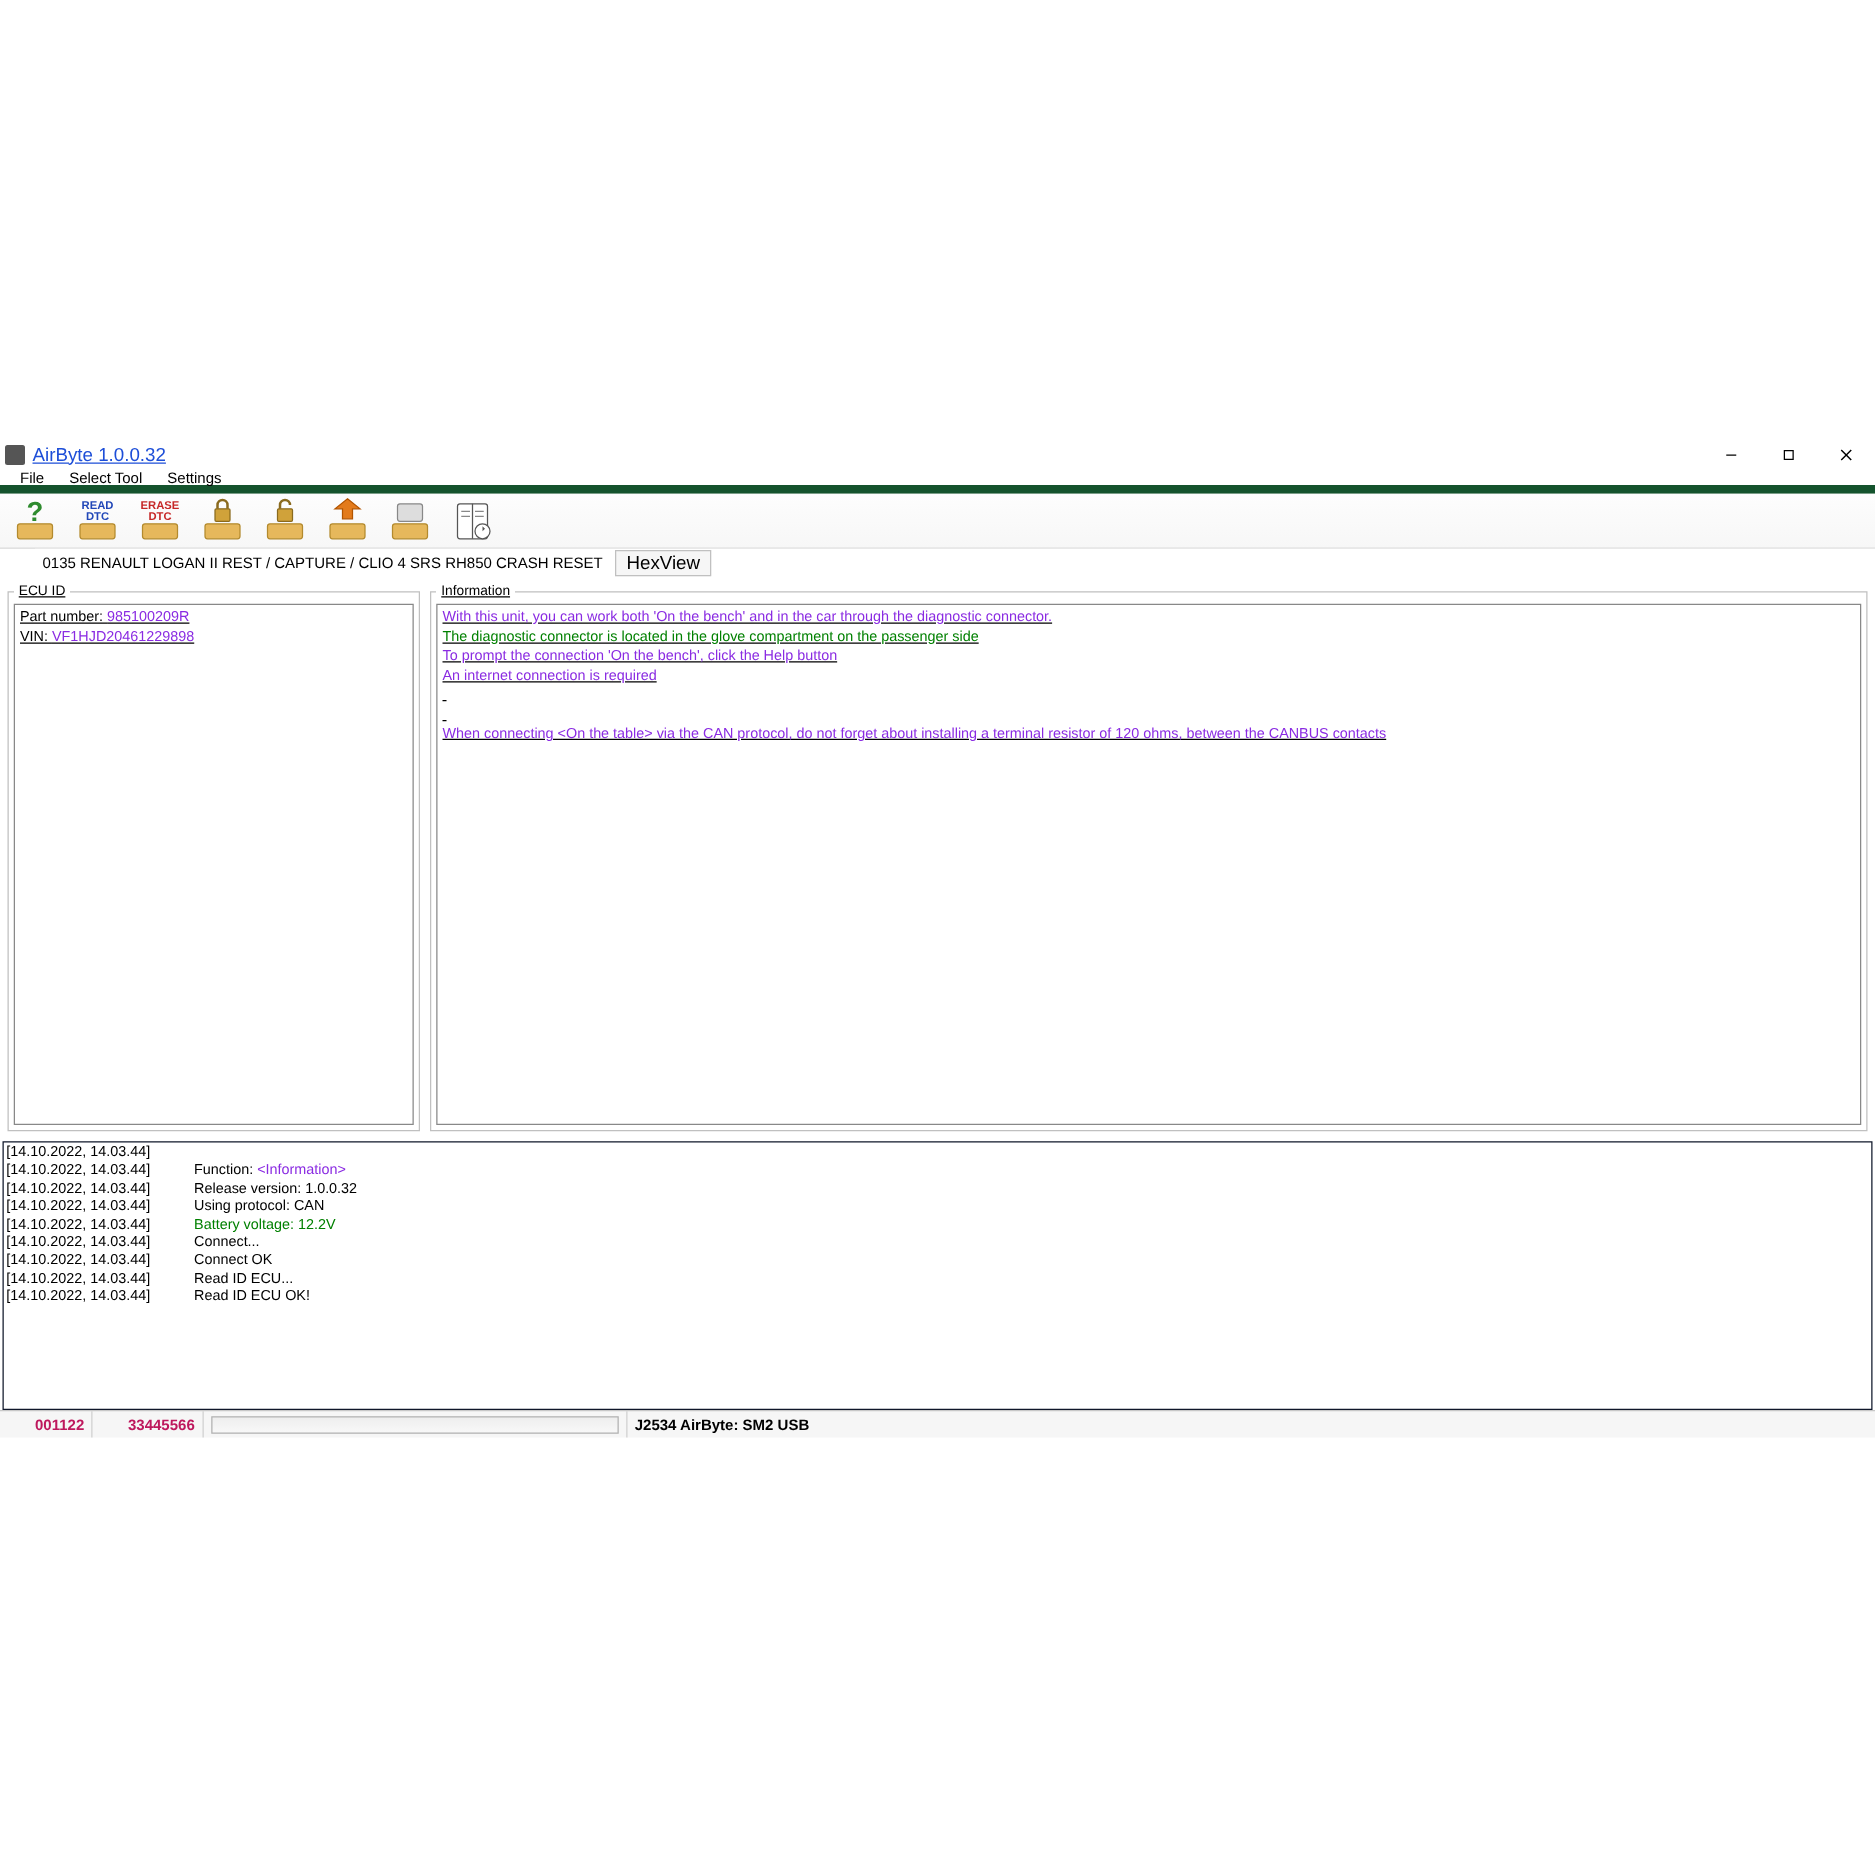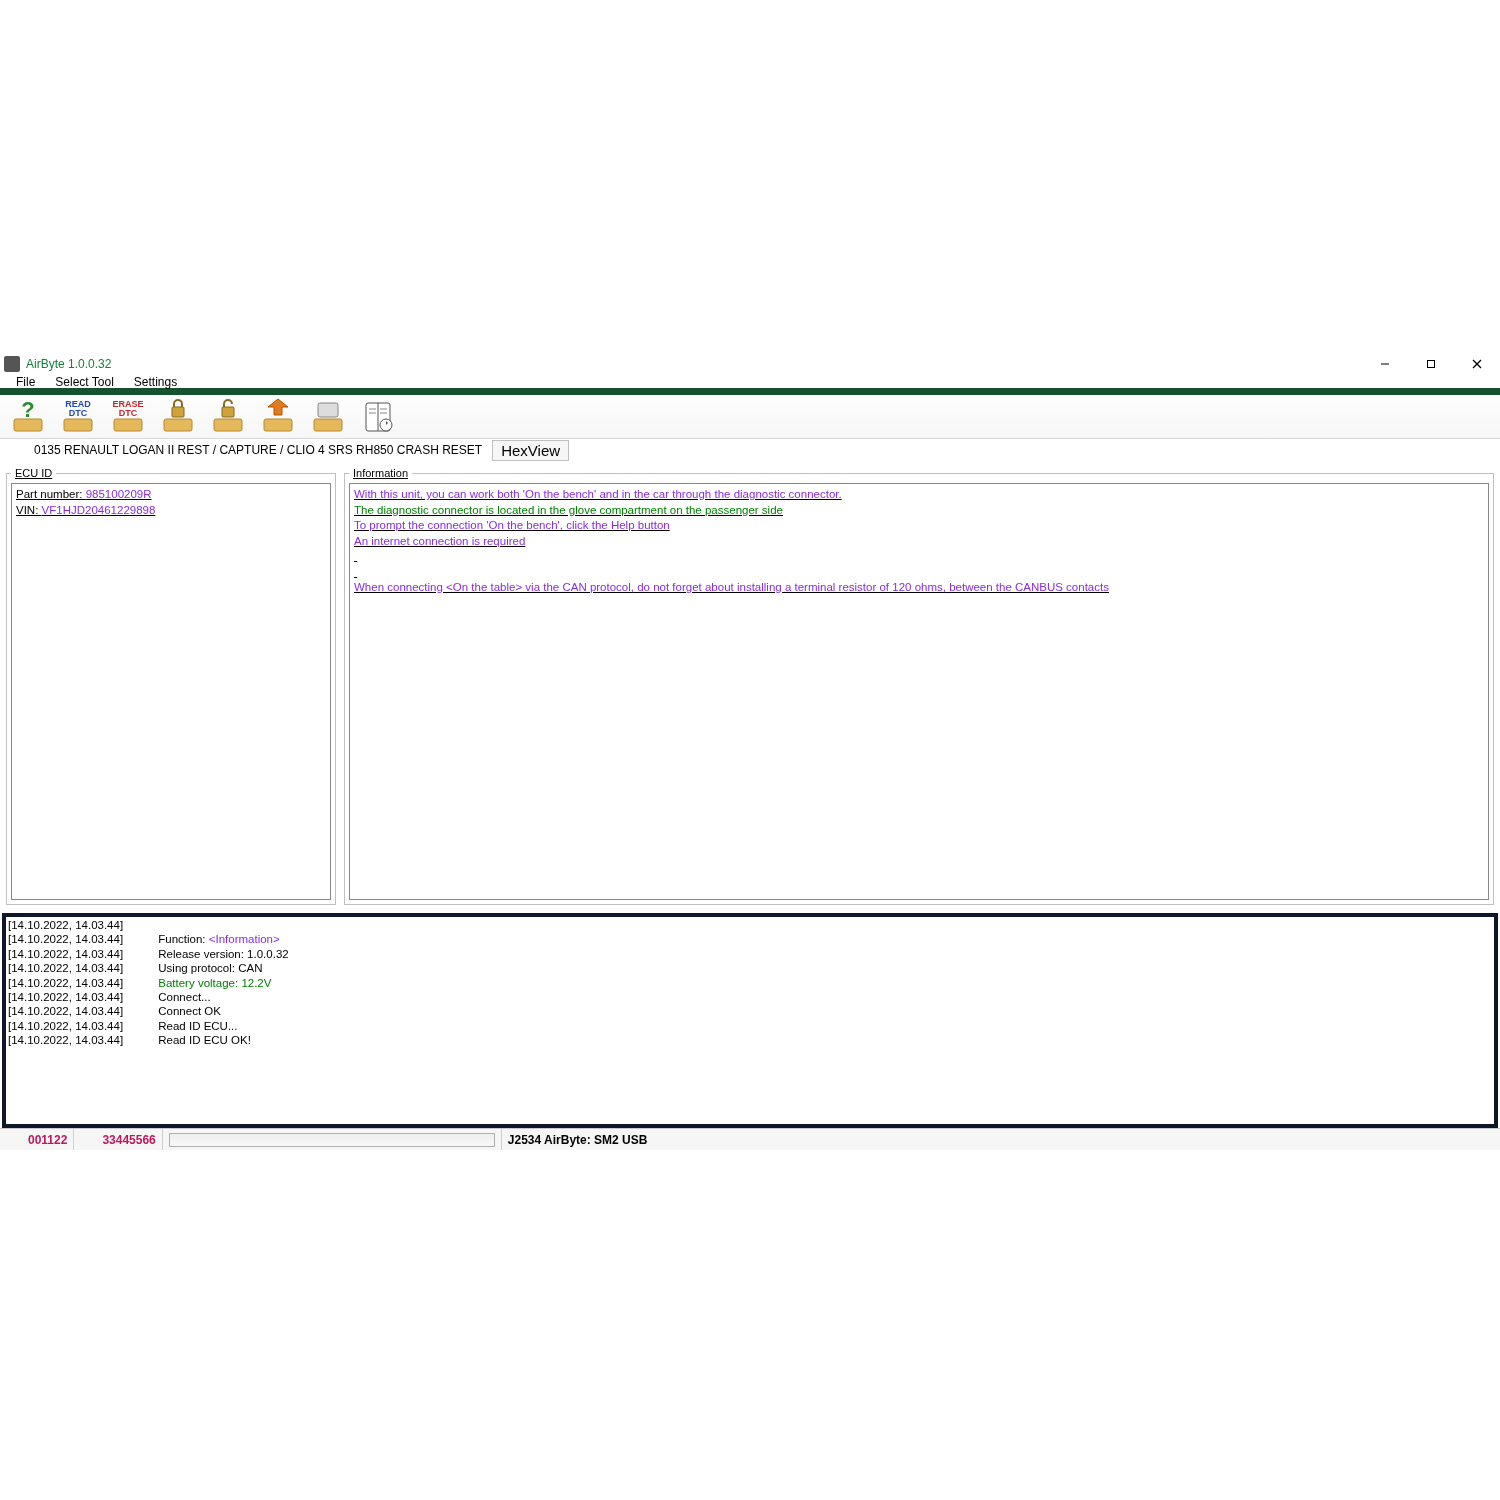--- a/index.html
+++ b/index.html
@@ -27,21 +27,21 @@
     align-items: center;
     background: #fff;
     padding-left: 4px;
   }
   .app-icon {
     width: 16px; height: 16px;
     background: #555;
     margin-right: 6px;
     border-radius: 2px;
   }
-  .title-text { font-size: 12px; color: #15803d; }
+  .title-text { font-size: 15px; color: #1d4ed8; text-decoration: underline; }
   .titlebar-spacer { flex: 1; }
   .win-controls { display: flex; }
   .win-btn {
     width: 46px; height: 22px;
     display: flex; align-items: center; justify-content: center;
     font-size: 12px;
     cursor: default;
   }
   .menubar {
     height: 20px;
@@ -108,29 +108,29 @@
   }
   .fs-inner {
     border: 1px solid #888;
     background: #fff;
     height: 100%;
     padding: 3px 4px;
     font-size: 11.5px;
     line-height: 1.35;
   }
   .ecu-panel { width: 330px; display:flex; flex-direction:column; }
-  .info-panel { flex: 1; display:flex; flex-direction:row;align-items:center; }
+  .info-panel { flex: 1; display:flex; flex-direction:column; }
   .ecu-panel .fs-inner, .info-panel .fs-inner { flex:1; }
   .label-dark { color:#000; }
   .val-purple { color: #8a2be2; }
   .val-green { color: #008000; }
   .log-area {
     flex: 1;
     margin: 2px 2px 0 2px;
-    border: 4px solid #0f172a;
+    border: 1px solid #0f172a;
     background: #fff;
     font-family: 'Segoe UI', Tahoma, sans-serif;
     font-size: 11.5px;
     padding: 1px 2px;
     overflow-y: scroll;
     line-height: 1.25;
     min-height: 130px;
   }
   .log-line { white-space: pre; }
   .ts { color:#000; }

